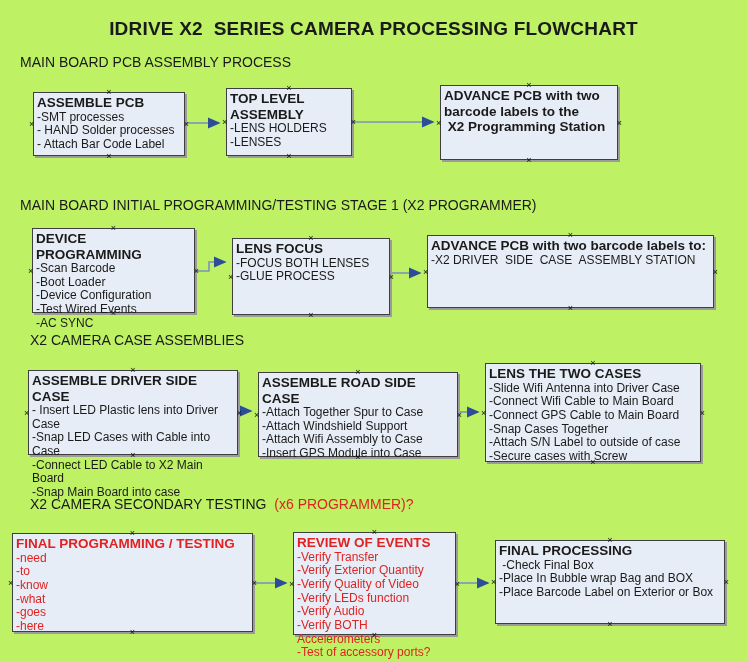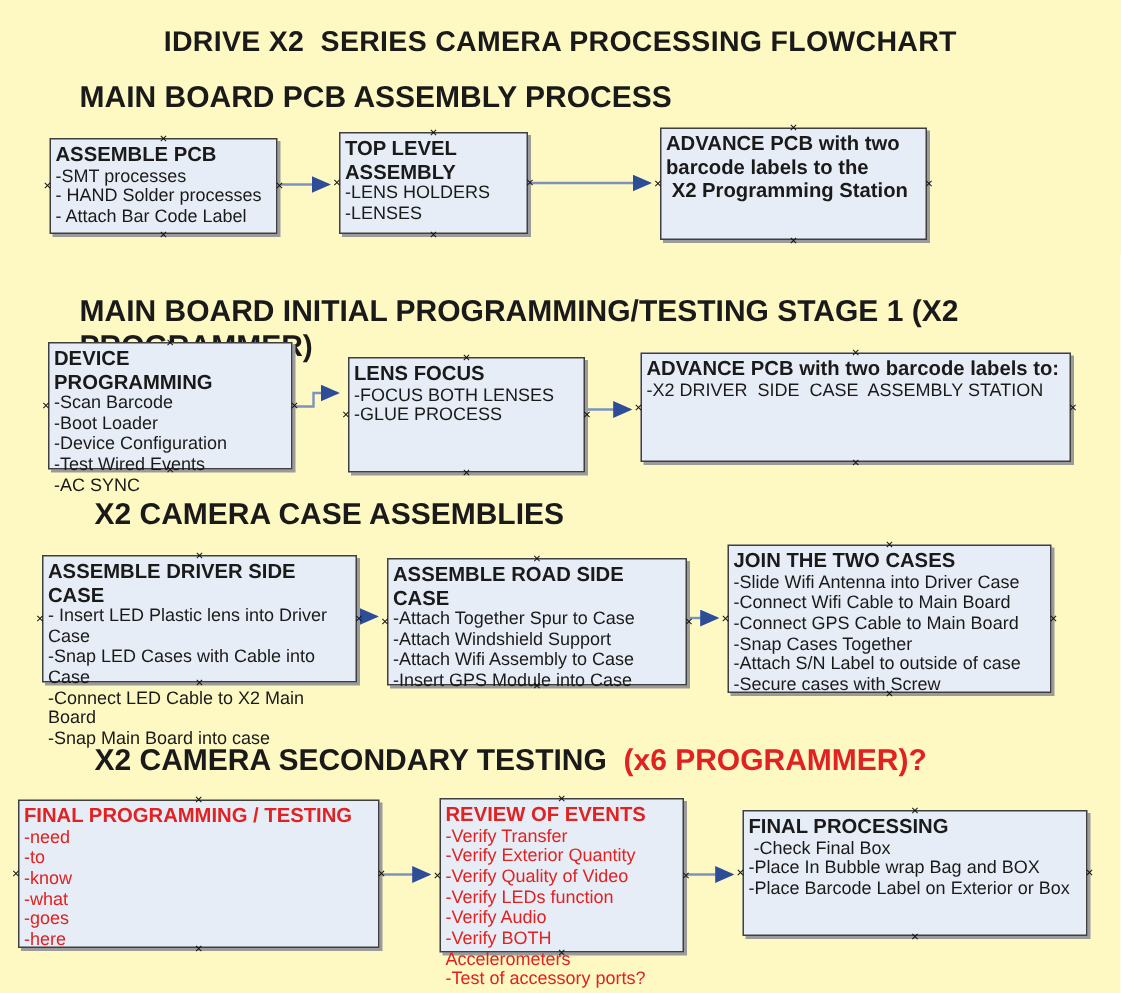--- a/index.html
+++ b/index.html
@@ -1,25 +1,25 @@
 <!DOCTYPE html>
 <html><head>
 <meta charset="utf-8">
 <style>
   html,body { margin:0; padding:0; background:#ffffff; }
   .canvas {
-    position:relative; width:747px; height:662px; background:#fef9c3;
+    position:relative; width:747px; height:662px; background:#bef264;
     font-family:"Liberation Sans", sans-serif; color:#1a1a1a; overflow:hidden;
   }
   .main-title {
     position:absolute; left:0; top:18px; width:747px; text-align:center;
     font-size:19px; font-weight:bold; white-space:pre-wrap; letter-spacing:0.2px;
   }
   .sec-heading {
-    position:absolute; font-size:20px; font-weight:bold; white-space:pre-wrap;margin-left:33px;
+    position:absolute; font-size:14px; font-weight:normal; white-space:pre-wrap;
   }
   .fc-box {
     position:absolute; background:#e7edf6; border:1px solid #3f3f3f;
     box-shadow:2px 2px 0 0 #9b9b9b; padding:2px 3px; box-sizing:border-box;
   }
   .bt { font-weight:bold; font-size:13.5px; line-height:1.15; white-space:pre-wrap; }
   .bi { font-size:12px; line-height:1.14; white-space:pre-wrap; }
   .red { color:#e02222; }
   .connectors { position:absolute; left:0; top:0; pointer-events:none; }
   .conn { fill:none; stroke:#7b93bd; stroke-width:1.6; }
@@ -141,21 +141,21 @@
     <div class="bi">-Attach Windshield Support</div>
     <div class="bi">-Attach Wifi Assembly to Case</div>
     <div class="bi">-Insert GPS Module into Case</div>
   <span class="hx hx-top">×</span>
       <span class="hx hx-bottom">×</span>
       <span class="hx hx-left">×</span>
       <span class="hx hx-right">×</span>
     </div>
 
   <div class="fc-box" style="left:485px;top:363px;width:216px;height:99px">
-    <div class="bt">JOIN THE TWO CASES</div>
+    <div class="bt">LENS THE TWO CASES</div>
     <div class="bi">-Slide Wifi Antenna into Driver Case</div>
     <div class="bi">-Connect Wifi Cable to Main Board</div>
     <div class="bi">-Connect GPS Cable to Main Board</div>
     <div class="bi">-Snap Cases Together</div>
     <div class="bi">-Attach S/N Label to outside of case</div>
     <div class="bi">-Secure cases with Screw</div>
   <span class="hx hx-top">×</span>
       <span class="hx hx-bottom">×</span>
       <span class="hx hx-left">×</span>
       <span class="hx hx-right">×</span>

